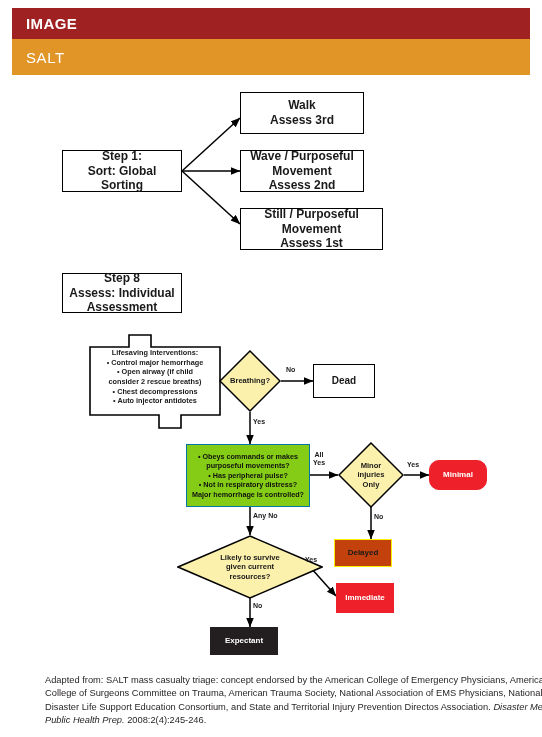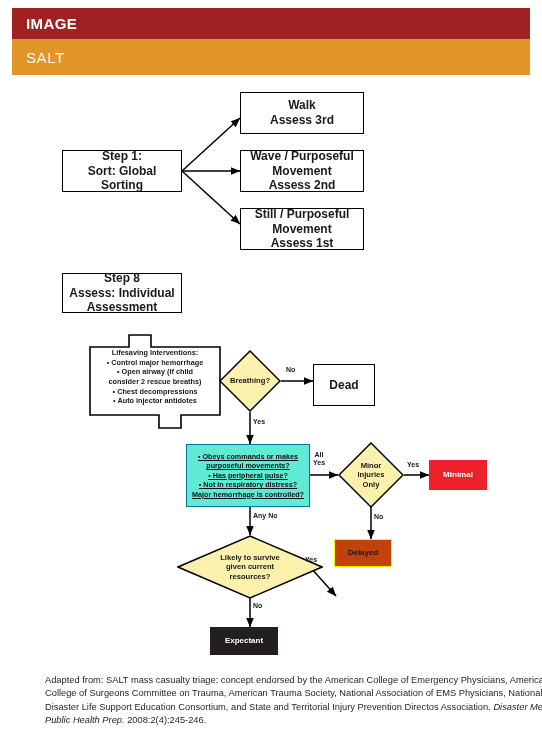--- a/index.html
+++ b/index.html
@@ -121,28 +121,27 @@
   .box-expectant {
     background: #231f20;
     border: 1px solid #231f20;
     color: #ffffff;
     font-size: 8px;
     font-weight: bold;
   }
 
   
   .box-criteria {
-    background: #5eead4;
+    background: #84cc16;
     border: 1.4px solid #0076a3;
     font-size: 7.2px;
     font-weight: bold;
     color: #111111;
     padding: 4px 15px;
     line-height: 1.3;
-    text-decoration: underline;
   }
   .box-criteria .crit-line { display: block; white-space: nowrap; }
 
   
   #node-interventions {
     position: absolute;
   }
   #interventions-outline {
     position: absolute; left: 0; top: 0;
     width: 100%; height: 100%;
@@ -238,21 +237,21 @@
   <div class="node box-plain" id="node-walk" style="left:240px; top:14px; width:124px; height:42px;">
     <span>Walk</span>
     <span>Assess 3rd</span>
   </div>
 
   <div class="node box-plain" id="node-wave" style="left:240px; top:72px; width:124px; height:42px;">
     <span>Wave / Purposeful Movement</span>
     <span>Assess 2nd</span>
   </div>
 
-  <div class="node box-plain" id="node-still" style="left:240px; top:130px; width:124px; height:42px;">
+  <div class="node box-plain" id="node-still" style="left:240px; top:130px; width:143px; height:42px;">
     <span>Still / Purposeful Movement</span>
     <span>Assess 1st</span>
   </div>
 
   <div class="node box-plain" id="node-step2" style="left:62px; top:195px; width:120px; height:40px;">
     <span>Step 8</span>
     <span>Assess: Individual Assessment</span>
   </div>
 
   <div id="node-interventions" style="left:58px; top:256px; width:148px; height:95px;padding-left:46px;">
@@ -271,21 +270,21 @@
 
   <div class="diamond-wrap" id="node-breathing" style="left:219px; top:272px; width:62px; height:62px;">
     <svg class="diamond-shape" viewBox="0 0 62 62">
       <polygon points="31,1 61,31 31,61 1,31" fill="#fbf0ac" stroke="#000000" stroke-width="1.5"></polygon>
     </svg>
     <div class="diamond-text">
       <span>Breathing?</span>
     </div>
   </div>
 
-  <div class="node box-plain" id="node-dead" style="left:313px; top:286px; width:62px; height:42px; font-size:12px;">
+  <div class="node box-plain" id="node-dead" style="left:313px; top:286px; width:62px; height:34px; font-size:10px;">
     <span>Dead</span>
   </div>
 
   <div class="node box-criteria" id="node-criteria" style="left:186px; top:366px; width:124px; height:63px;">
     <span class="crit-line">• Obeys commands or makes</span>
     <span class="crit-line">purposeful movements?</span>
     <span class="crit-line">• Has peripheral pulse?</span>
     <span class="crit-line">• Not in respiratory distress?</span>
     <span class="crit-line">Major hemorrhage is controlled?</span>
   </div>
@@ -294,39 +293,42 @@
     <svg class="diamond-shape" viewBox="0 0 66 66">
       <polygon points="33,1 65,33 33,65 1,33" fill="#fbf0ac" stroke="#000000" stroke-width="1.5"></polygon>
     </svg>
     <div class="diamond-text">
       <span>Minor</span>
       <span>injuries</span>
       <span>Only</span>
     </div>
   </div>
 
-  <div class="node box-minimal" id="node-minimal" style="left:429px; top:382px; width:58px; height:30px;">
+  <div class="node box-minimal" id="node-minimal" style="left:429px; top:382px; width:58px; height:30px;border-radius:10px;">
     <span>Minimal</span>
   </div>
 
   <div class="node box-delayed" id="node-delayed" style="left:334px; top:461px; width:58px; height:28px;">
     <span>Delayed</span>
   </div>
 
   <div class="diamond-wrap" id="node-survive" style="left:177px; top:457px; width:146px; height:64px;">
     <svg class="diamond-shape" viewBox="0 0 146 64">
       <polygon points="73,1 145,32 73,63 1,32" fill="#fbf0ac" stroke="#000000" stroke-width="1.5"></polygon>
     </svg>
     <div class="diamond-text">
       <span>Likely to survive</span>
       <span>given current</span>
       <span>resources?</span>
     </div>
   </div>
 
+  <div class="node box-immediate" id="node-immediate" style="left:336px; top:505px; width:58px; height:30px;">
+    <span>Immediate</span>
+  </div>
 
   <div class="node box-expectant" id="node-expectant" style="left:210px; top:549px; width:68px; height:28px;">
     <span>Expectant</span>
   </div>
 
   <div class="edge-label" style="left:286px; top:288px;">No</div>
   <div class="edge-label" style="left:253px; top:340px;">Yes</div>
   <div class="edge-label" style="left:313px; top:373px;">All
 Yes</div>
   <div class="edge-label" style="left:253px; top:434px;">Any No</div>

